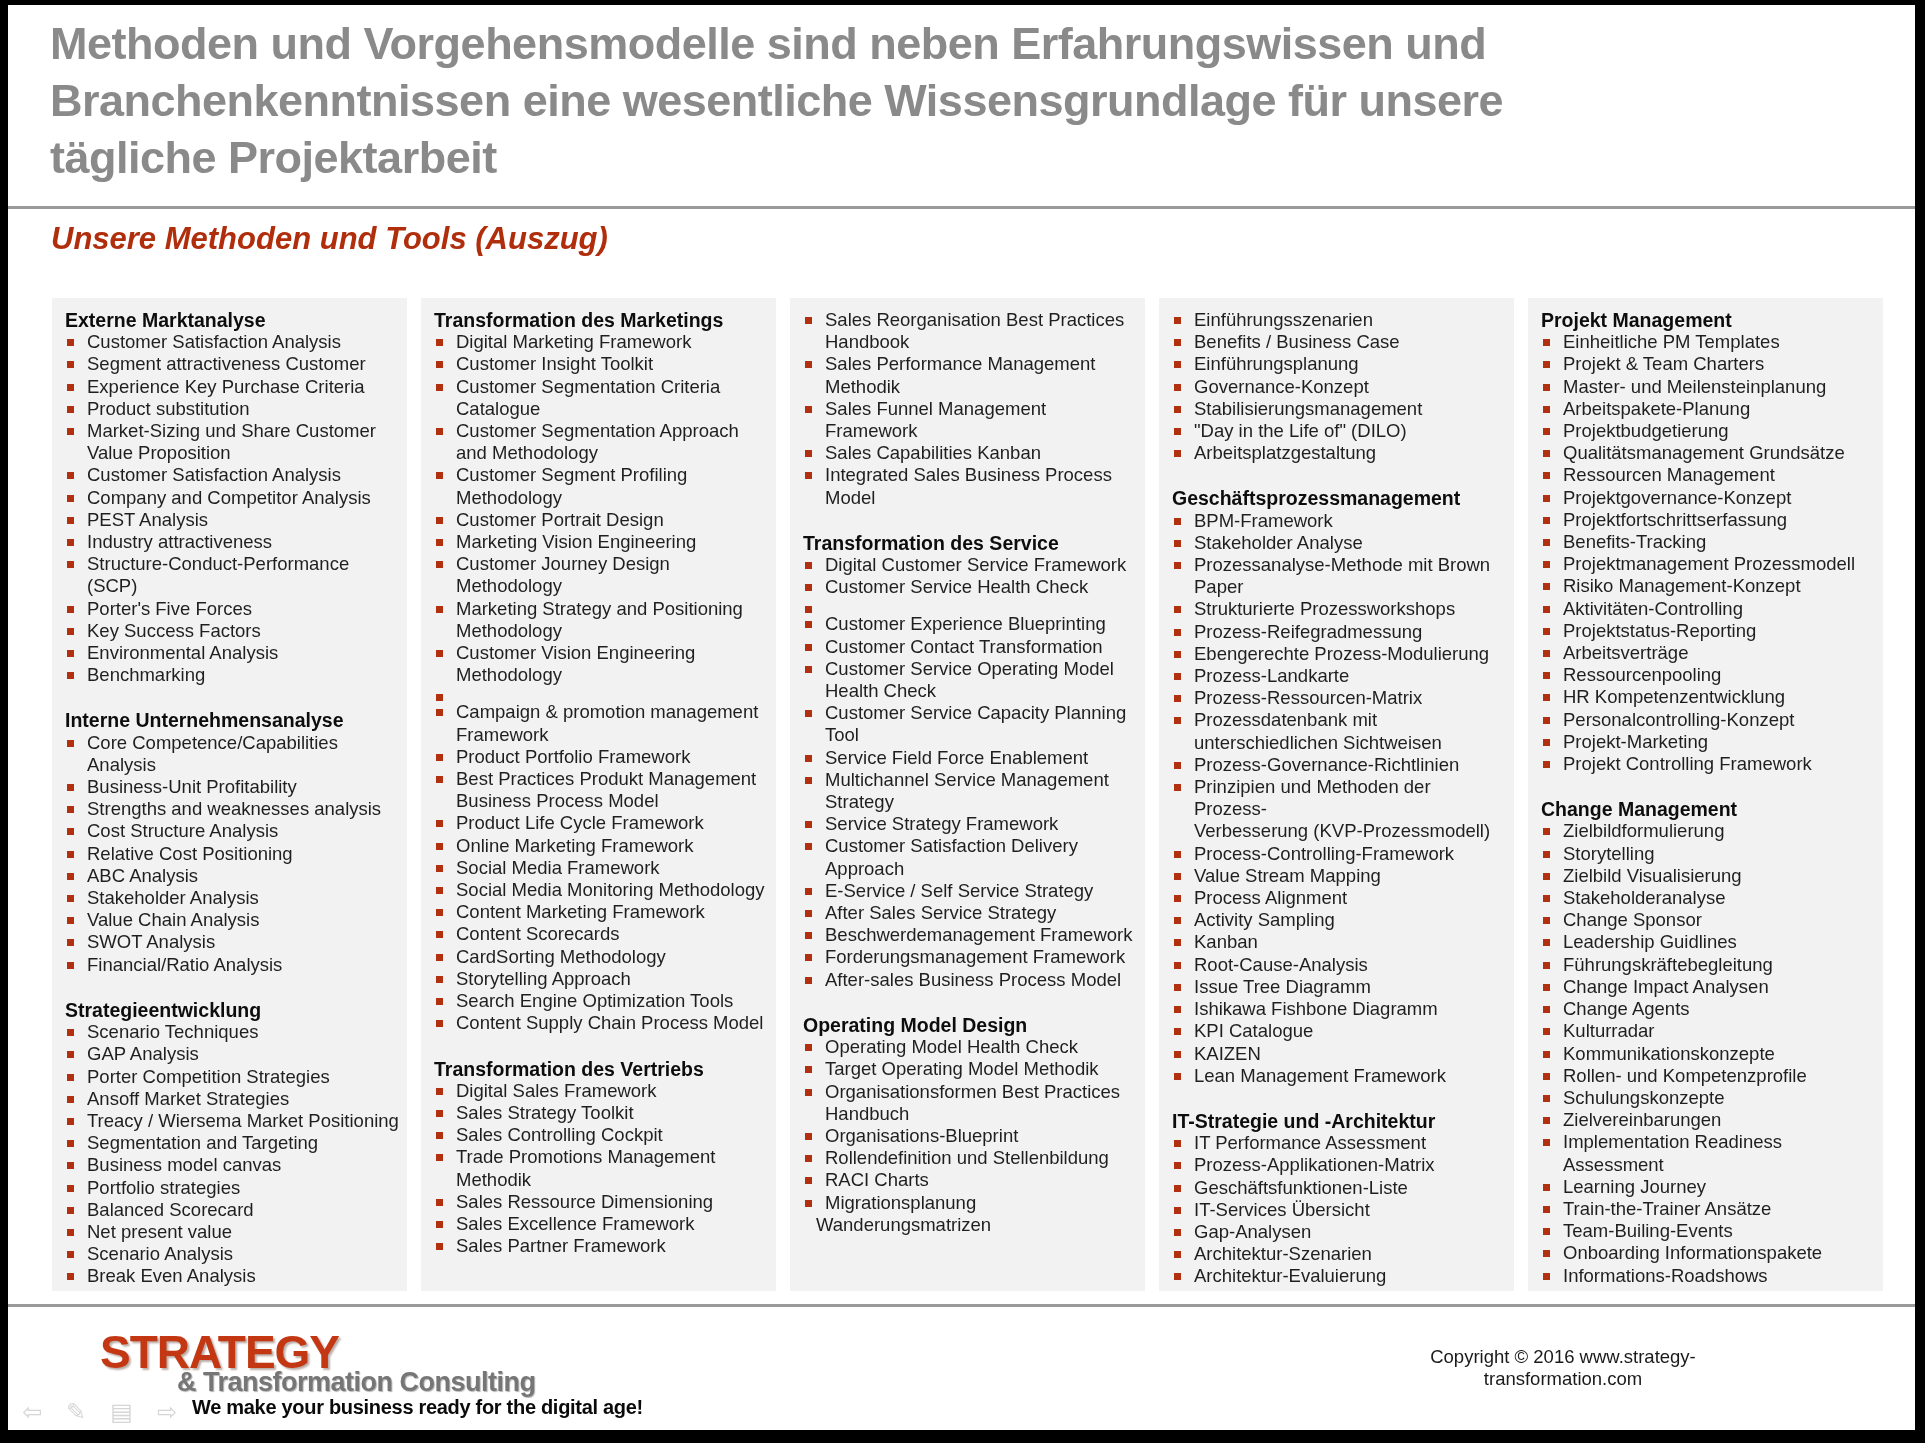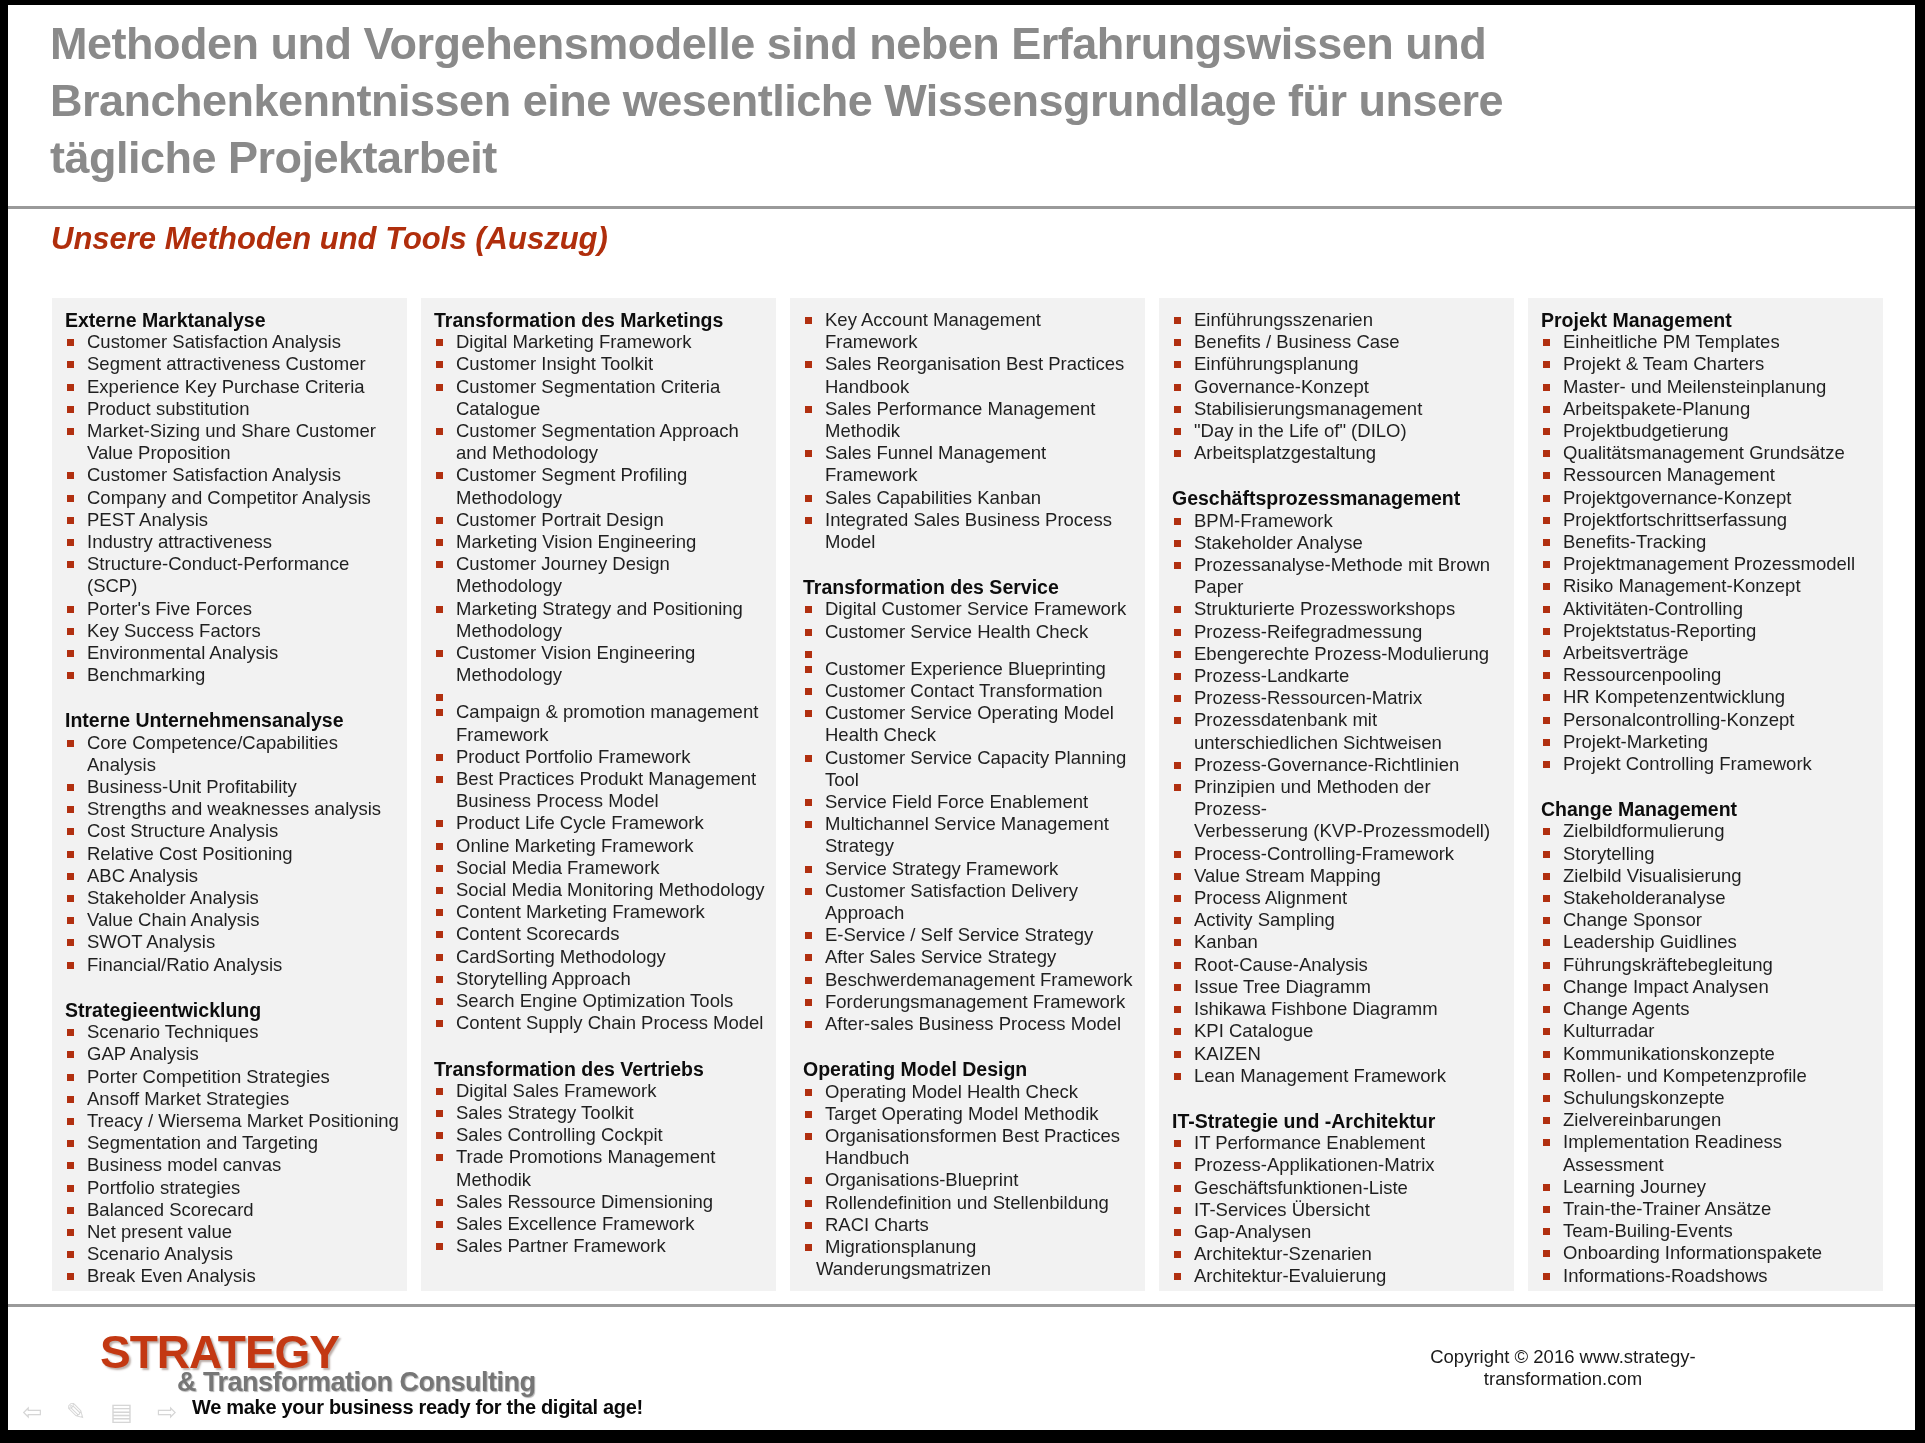--- a/index.html
+++ b/index.html
@@ -401,24 +401,20 @@
           <div class="item">
             <span class="bullet"></span>
             <span class="item-text">Sales Partner Framework</span>
           </div>
         </div>
       </div>
       <div class="panel">
         <div class="section">
           <div class="item">
             <span class="bullet"></span>
-            <span class="item-text">Key Account Management Framework</span>
-          </div>
-          <div class="item">
-            <span class="bullet"></span>
             <span class="item-text">Sales Reorganisation Best Practices
 Handbook</span>
           </div>
           <div class="item">
             <span class="bullet"></span>
             <span class="item-text">Sales Performance Management
 Methodik</span>
           </div>
           <div class="item">
             <span class="bullet"></span>
@@ -663,21 +659,21 @@
           </div>
           <div class="item">
             <span class="bullet"></span>
             <span class="item-text">Lean Management Framework</span>
           </div>
         </div>
         <div class="section">
           <div class="sec-heading">IT-Strategie und -Architektur</div>
           <div class="item">
             <span class="bullet"></span>
-            <span class="item-text">IT Performance Enablement</span>
+            <span class="item-text">IT Performance Assessment</span>
           </div>
           <div class="item">
             <span class="bullet"></span>
             <span class="item-text">Prozess-Applikationen-Matrix</span>
           </div>
           <div class="item">
             <span class="bullet"></span>
             <span class="item-text">Geschäftsfunktionen-Liste</span>
           </div>
           <div class="item">

